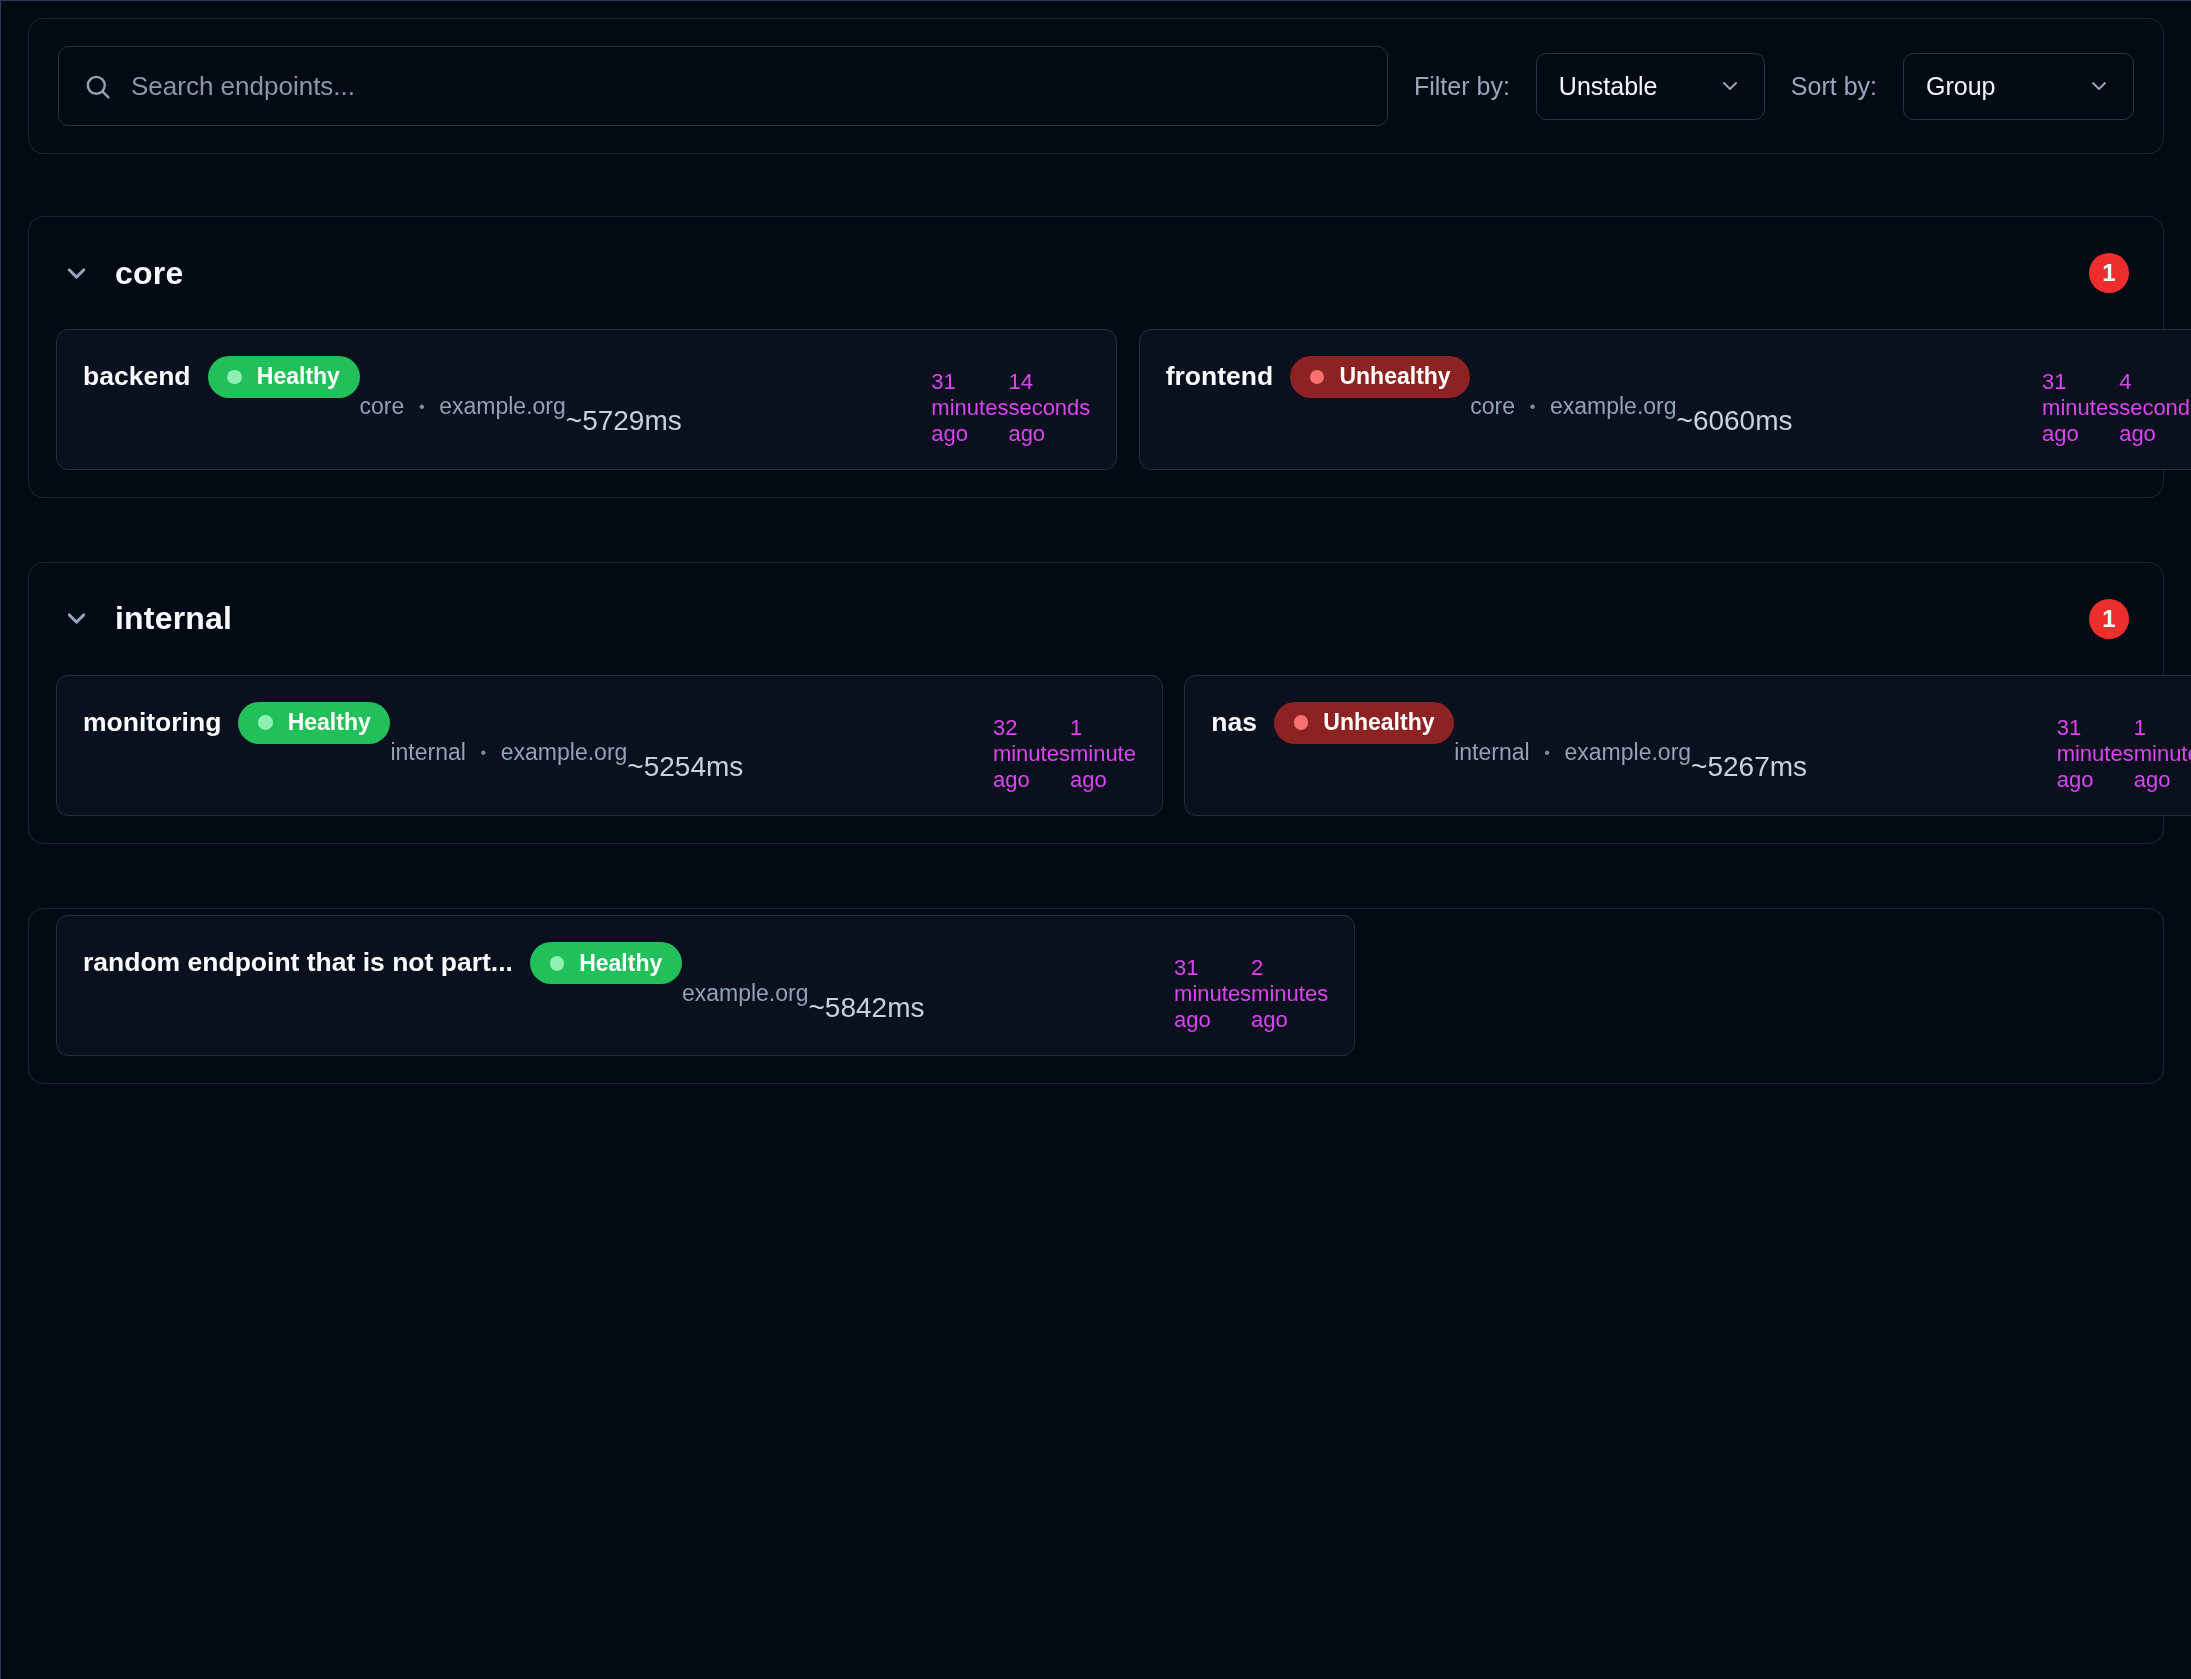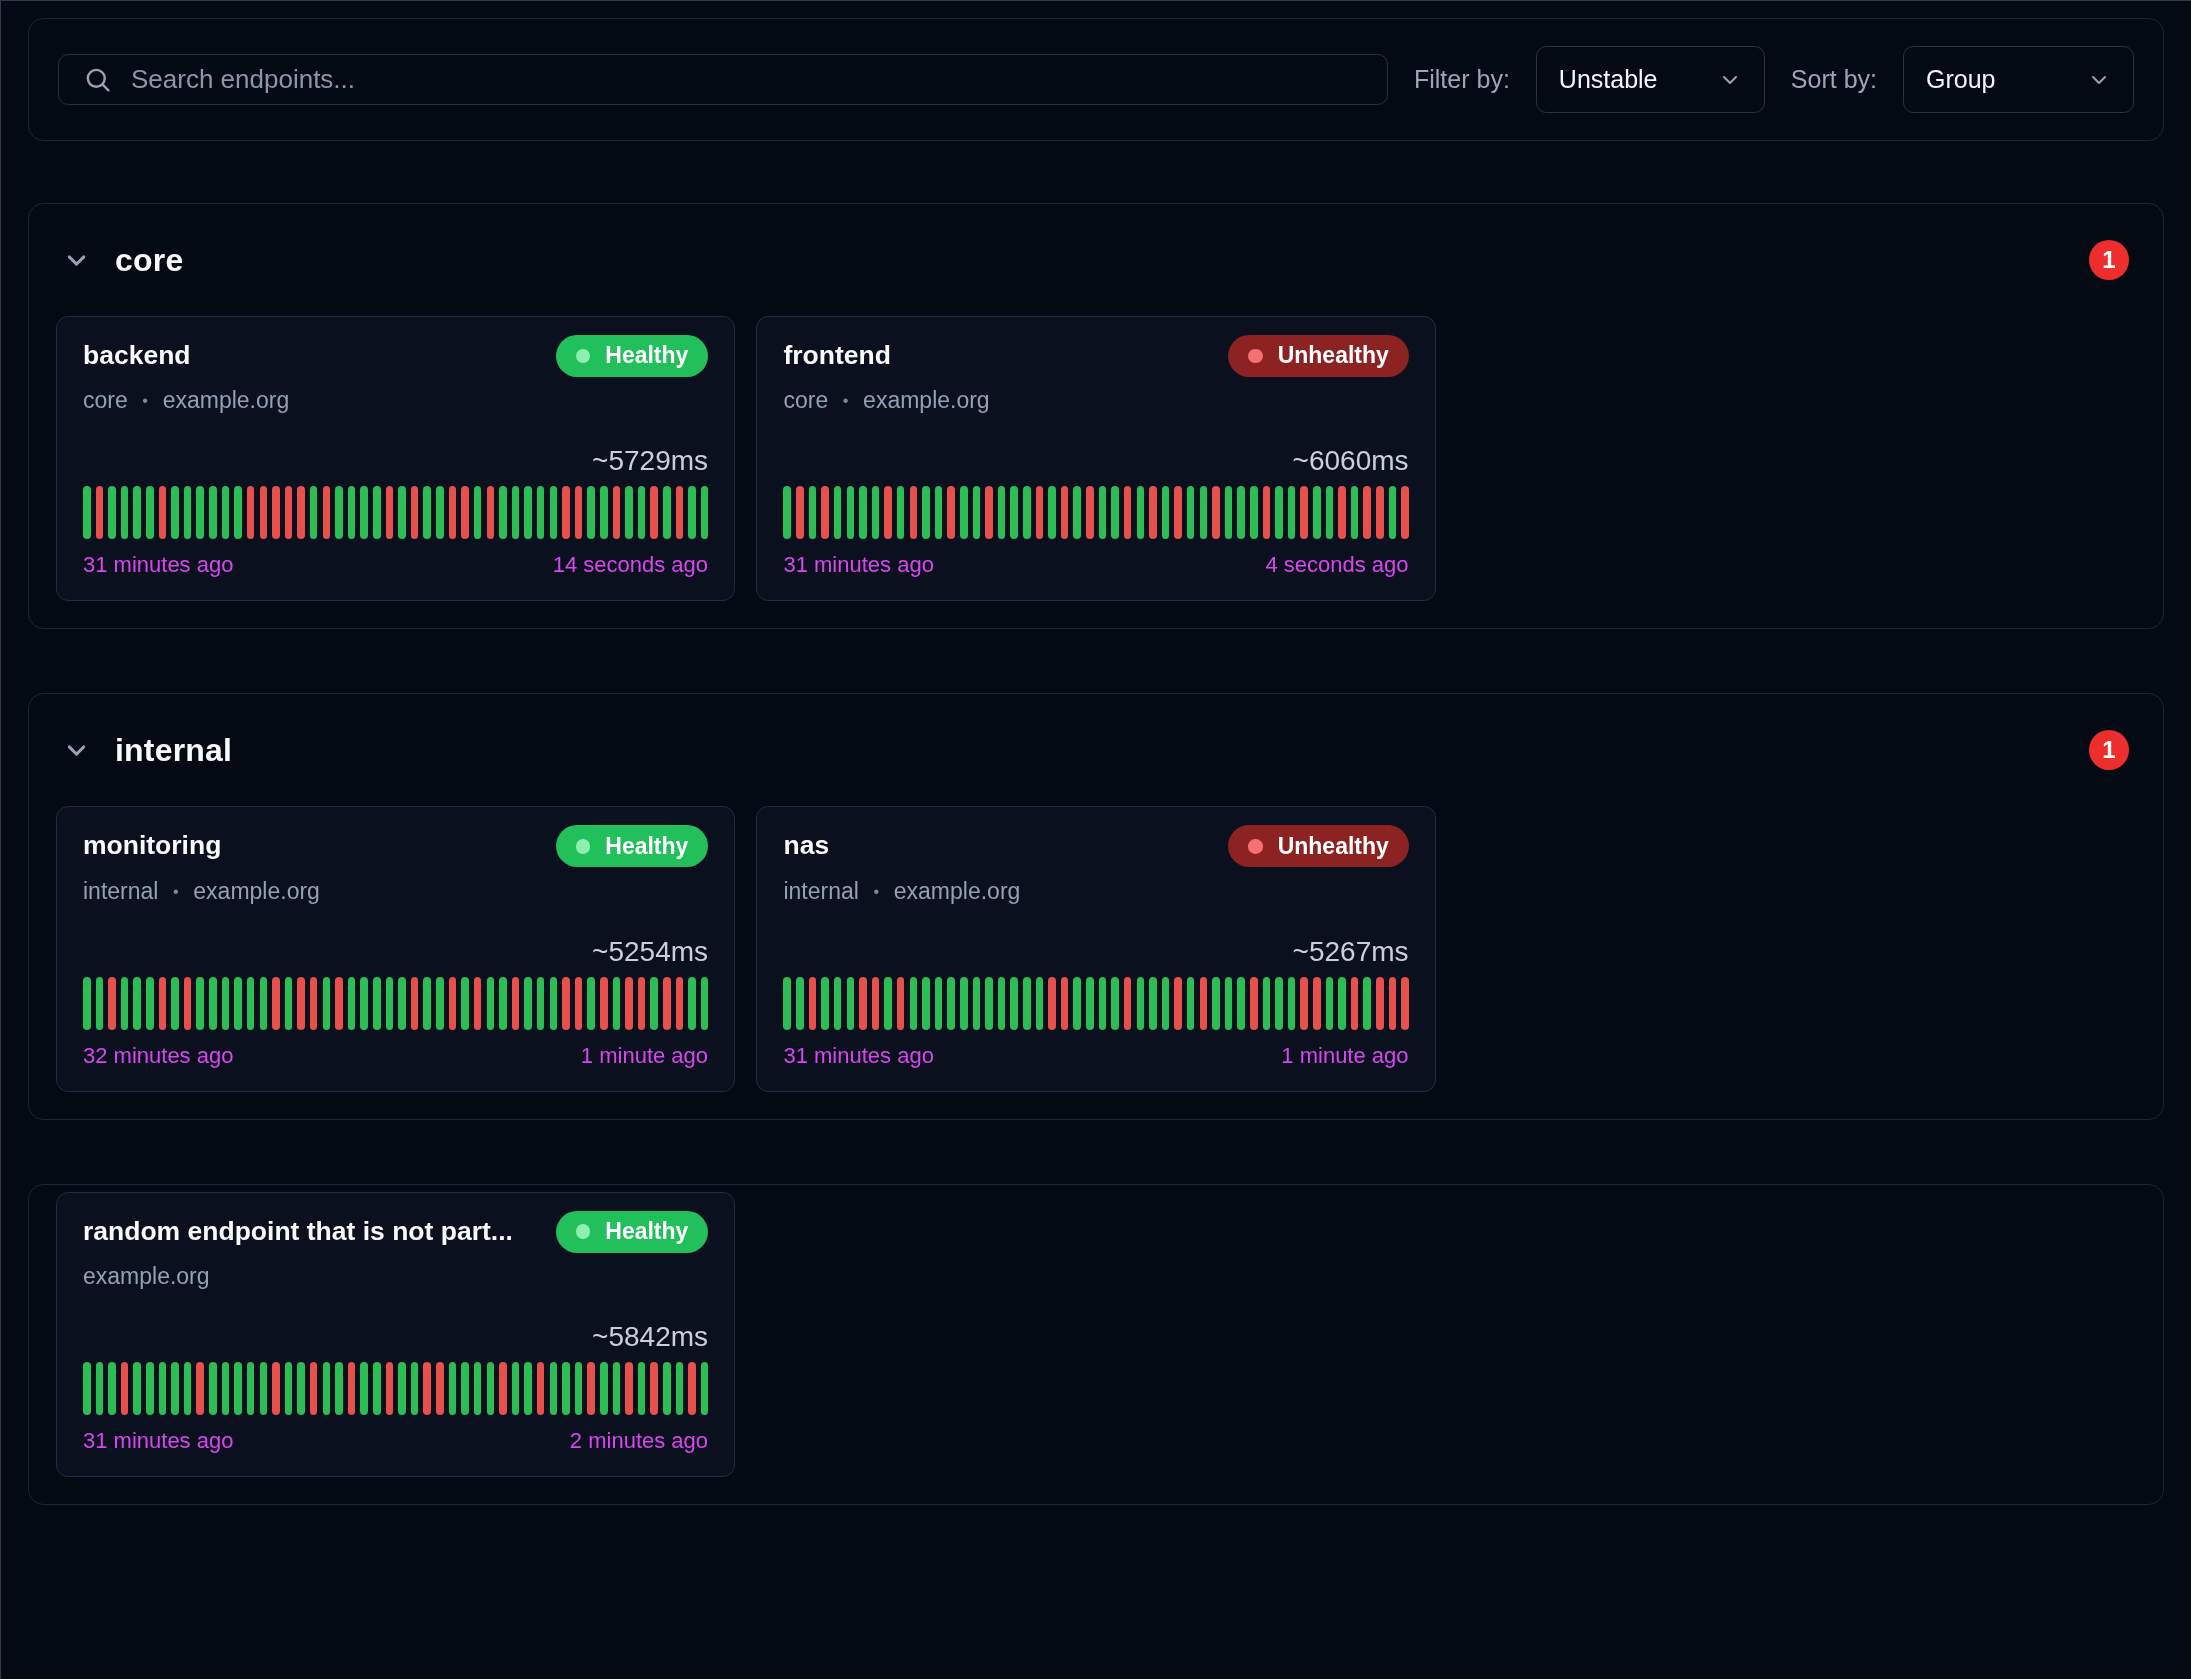--- a/index.html
+++ b/index.html
@@ -14,21 +14,21 @@
 
   
   .toolbar {
     display: flex; align-items: center; gap: 26px;
     border: 0.9px solid #1d2636; border-radius: 15.4px;
     margin: 17px 27px 62px; padding: 27px 29px;
   }
   .search-box {
     flex: 1; display: flex; align-items: center; gap: 19px;
     border: 0.9px solid #28323f; border-radius: 10.3px;
-    height: 51px; padding: 0 24px; background: transparent;
+    height: 80px; padding: 0 24px; background: transparent;
   }
   .search-box svg { flex: 0 0 auto; }
   .search-box input {
     flex: 1; background: transparent; border: none; outline: none;
     font-size: 26px; color: #dbe4ef;
     font-family: "Liberation Sans", "DejaVu Sans", sans-serif;
   }
   .search-box input::placeholder { color: #8b97a9; }
   .ctl-label { color: #9aa6b8; font-size: 25px; white-space: nowrap; }
   .select {
@@ -60,22 +60,22 @@
   }
 
   .cards {
     display: grid; grid-template-columns: repeat(3, 1fr);
     gap: 21.4px; padding: 6.8px 27px 27px;
   }
 
   
   .card {
     border: 0.9px solid #232d3d; background: #0a101d;
-    border-radius: 12px; padding: 18px 26px 22px;
-    display: flex; flex-direction: column; cursor: pointer;
+    border-radius: 12px; padding: 26px 26px 22px;
+    display: flex; cursor: pointer;
   }
   .card-top { display: flex; align-items: flex-start; justify-content: space-between; gap: 17px; }
   .card-name {
     font-size: 26.5px; font-weight: bold; color: #f8fafc;
     padding-top: 5.1px; white-space: nowrap; overflow: hidden;
   }
   .badge {
     display: flex; align-items: center; gap: 15px;
     height: 42px; padding: 0 19.7px; border-radius: 21.4px;
     font-size: 23px; font-weight: bold; color: #ffffff; flex: 0 0 auto;

